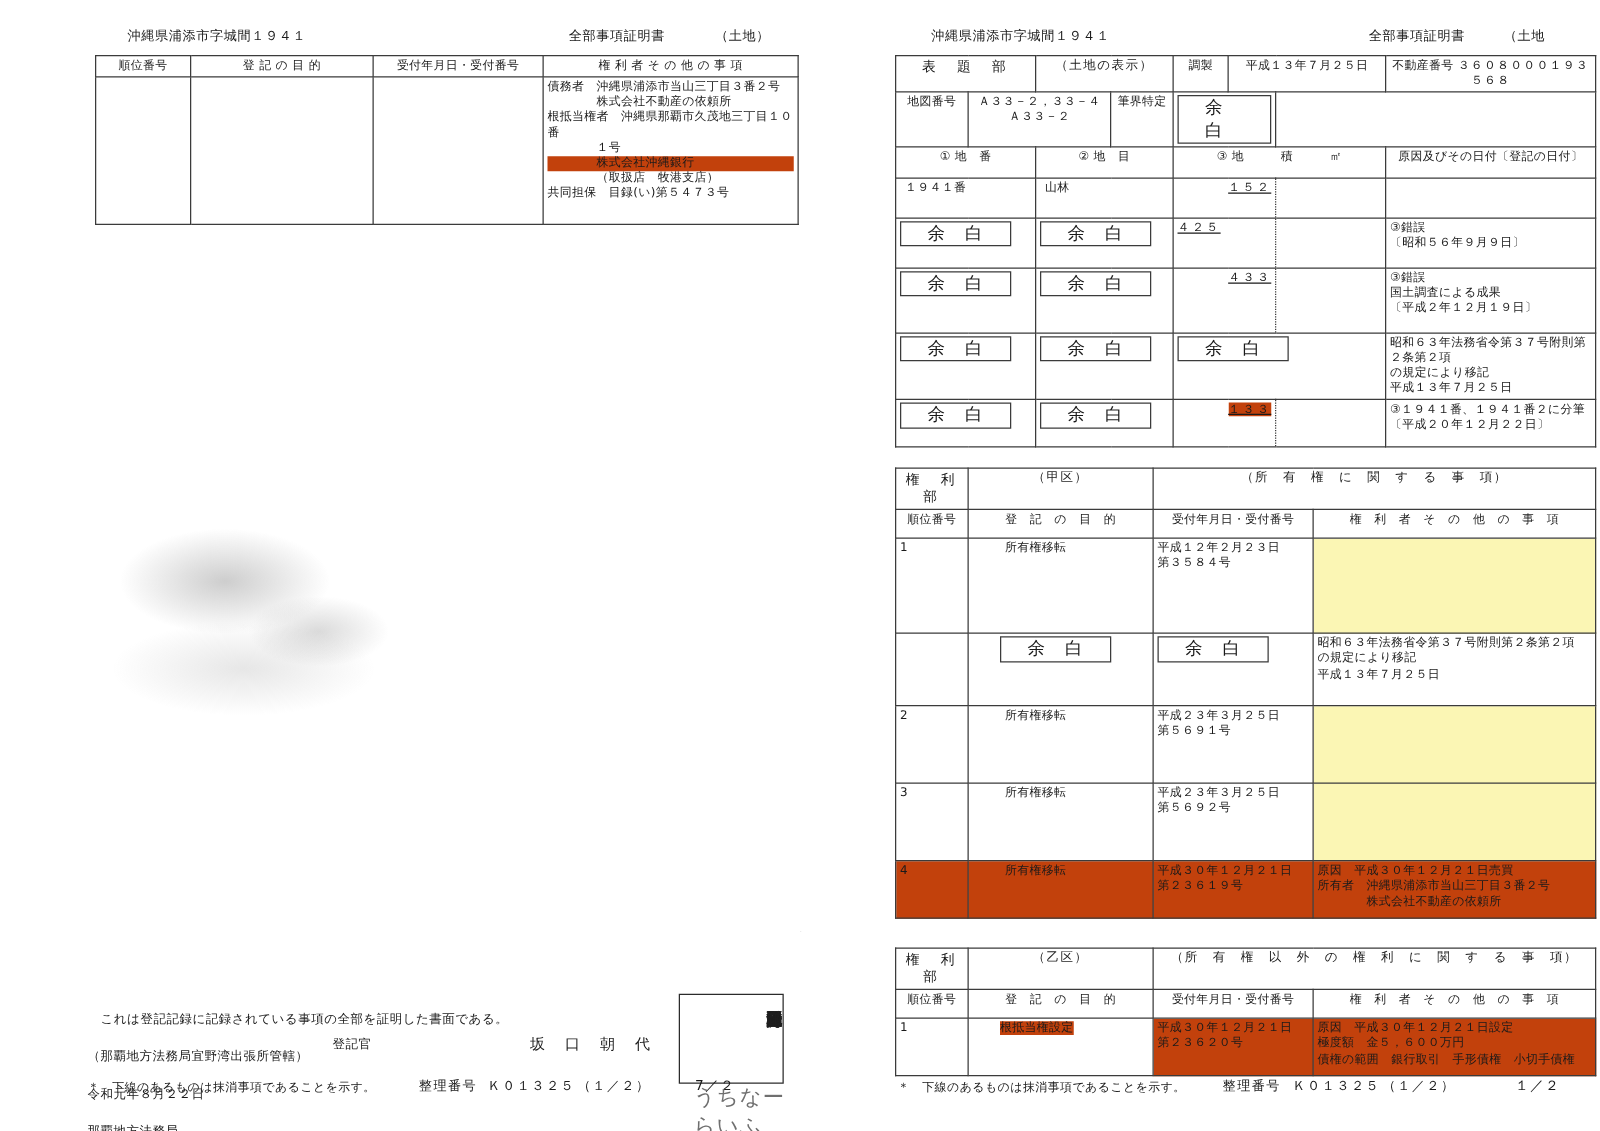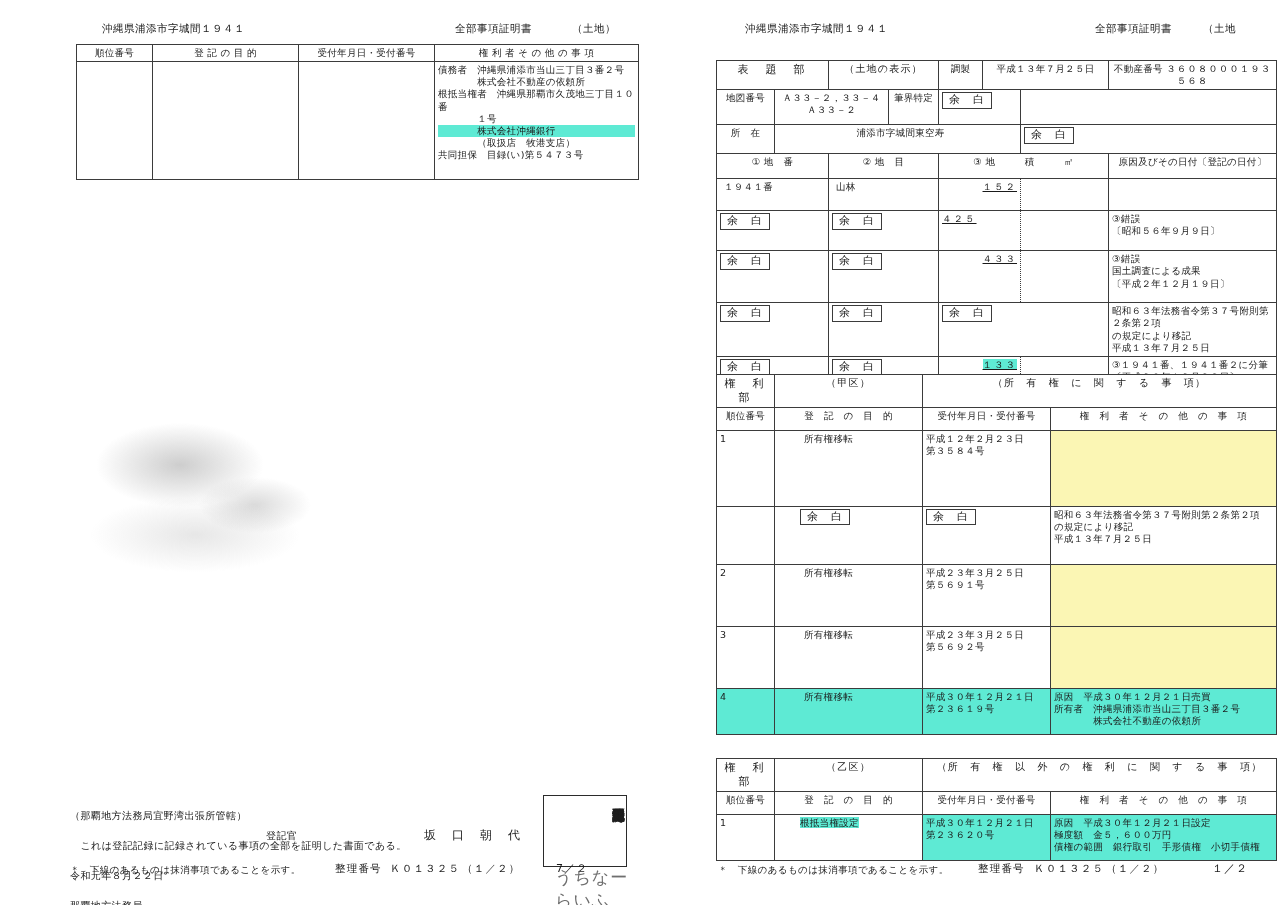--- a/index.html
+++ b/index.html
@@ -43,30 +43,30 @@
     padding: 2px 3px;
     vertical-align: top;
     font-weight: normal;
     font-size: 9.5px;
     line-height: 1.28;
     letter-spacing: 0.3px;
   }
   td.c { text-align: center; vertical-align: middle; }
   td.ctop { text-align: center; }
   td.hd { text-align: center; vertical-align: middle; letter-spacing: 1.6px; }
-  .hl { background: #5eead4; }
+  .hl { background: #c2410c; }
   .cellhl { background: #fbf6b4; }
   .nbl { border-left: none !important; }
   .nbr { border-right: none !important; }
   .sub { display: block; }
   .yo {
     display: inline-block;
     border: 1px solid #3b3b3b;
-    padding: 0 6px;
-    font-size: 11px;
+    padding: 0 21px;
+    font-size: 14px;
     line-height: 1.3;
     letter-spacing: 1px;
   }
   .underline-num {
     text-decoration: underline;
     letter-spacing: 2px;
   }
   .sectitle {
     letter-spacing: 3px;
     font-size: 11px;
@@ -177,22 +177,22 @@
         <span class="sub">　　　　（取扱店　牧港支店）</span>
         <span class="sub">共同担保　目録(い)第５４７３号</span>
       </td>
     </tr>
   </tbody>
     </table>
 
   <div class="smudge"></div>
 
   <div class="foot" style="left:70px; top:793px;">
+    <div>　これは登記記録に記録されている事項の全部を証明した書面である。</div>
     <div>（那覇地方法務局宜野湾出張所管轄）</div>
-    <div>　これは登記記録に記録されている事項の全部を証明した書面である。</div>
     <div>令和元年８月２２日</div>
     <div>那覇地方法務局</div>
   </div>
 
   <div class="foot" style="left:266px; top:828px;">登記官</div>
   <div class="foot" style="left:424px; top:826px; font-size:12px; letter-spacing:2px;">坂　口　朝　代</div>
 
   <div class="stamp">那覇地方法務局宜野湾出張所登記官之印</div>
 
   <div class="footnote" style="left:70px; top:864px;">＊　下線のあるものは抹消事項であることを示す。</div>
@@ -203,21 +203,21 @@
   <div class="pageno" style="left:556px; top:861px;">7／２</div>
   <div class="watermark">うちなーらいふ</div>
 </div>
 
 <div class="page right">
 
   <div class="hdr" style="left:105px; top:22px;">沖縄県浦添市字城間１９４１</div>
   <div class="hdr" style="left:455px; top:22px;">全部事項証明書</div>
   <div class="hdr" style="left:563px; top:22px;">（土地</div>
 
-  <table class="doc" style="left:76px; top:44px; width:560px;margin-top:16px;">
+  <table class="doc" style="left:76px; top:44px; width:560px;">
     <colgroup>
       <col style="width:58px">
       <col style="width:54px">
       <col style="width:60px">
       <col style="width:50px">
       <col style="width:44px">
       <col style="width:38px">
       <col style="width:88px">
       <col style="width:168px">
     </colgroup>
@@ -236,25 +236,20 @@
       <td class="c" style="height:30px;">地図番号</td>
       <td colspan="2" class="ctop">
         <span class="sub">Ａ３３－２，３３－４</span>
         <span class="sub">Ａ３３－２</span>
       </td>
       <td class="c">筆界特定</td>
       <td colspan="2"><span class="yo">余　白</span></td>
       <td colspan="2"></td>
     </tr>
     <tr>
-      <td class="c" style="height:24px;">所　在</td>
-      <td colspan="5" class="ctop"><span style="margin-left:6px;">浦添市字城間東空寿</span></td>
-      <td colspan="2"><span class="yo">余　白</span></td>
-    </tr>
-    <tr>
       <td colspan="2" class="hd" style="height:20px;">① 地　番</td>
       <td colspan="2" class="hd">② 地　目</td>
       <td colspan="3" class="hd">③ 地　　　積　　　㎡</td>
       <td class="hd">原因及びその日付〔登記の日付〕</td>
     </tr>
 
     <tr style="height:32px;">
       <td colspan="2"><span style="margin-left:4px;">１９４１番</span></td>
       <td colspan="2"><span style="margin-left:4px;">山林</span></td>
       <td colspan="2" class="nbr" style="text-align:right;padding-left:36px;"><span class="underline-num">１５２</span></td>

